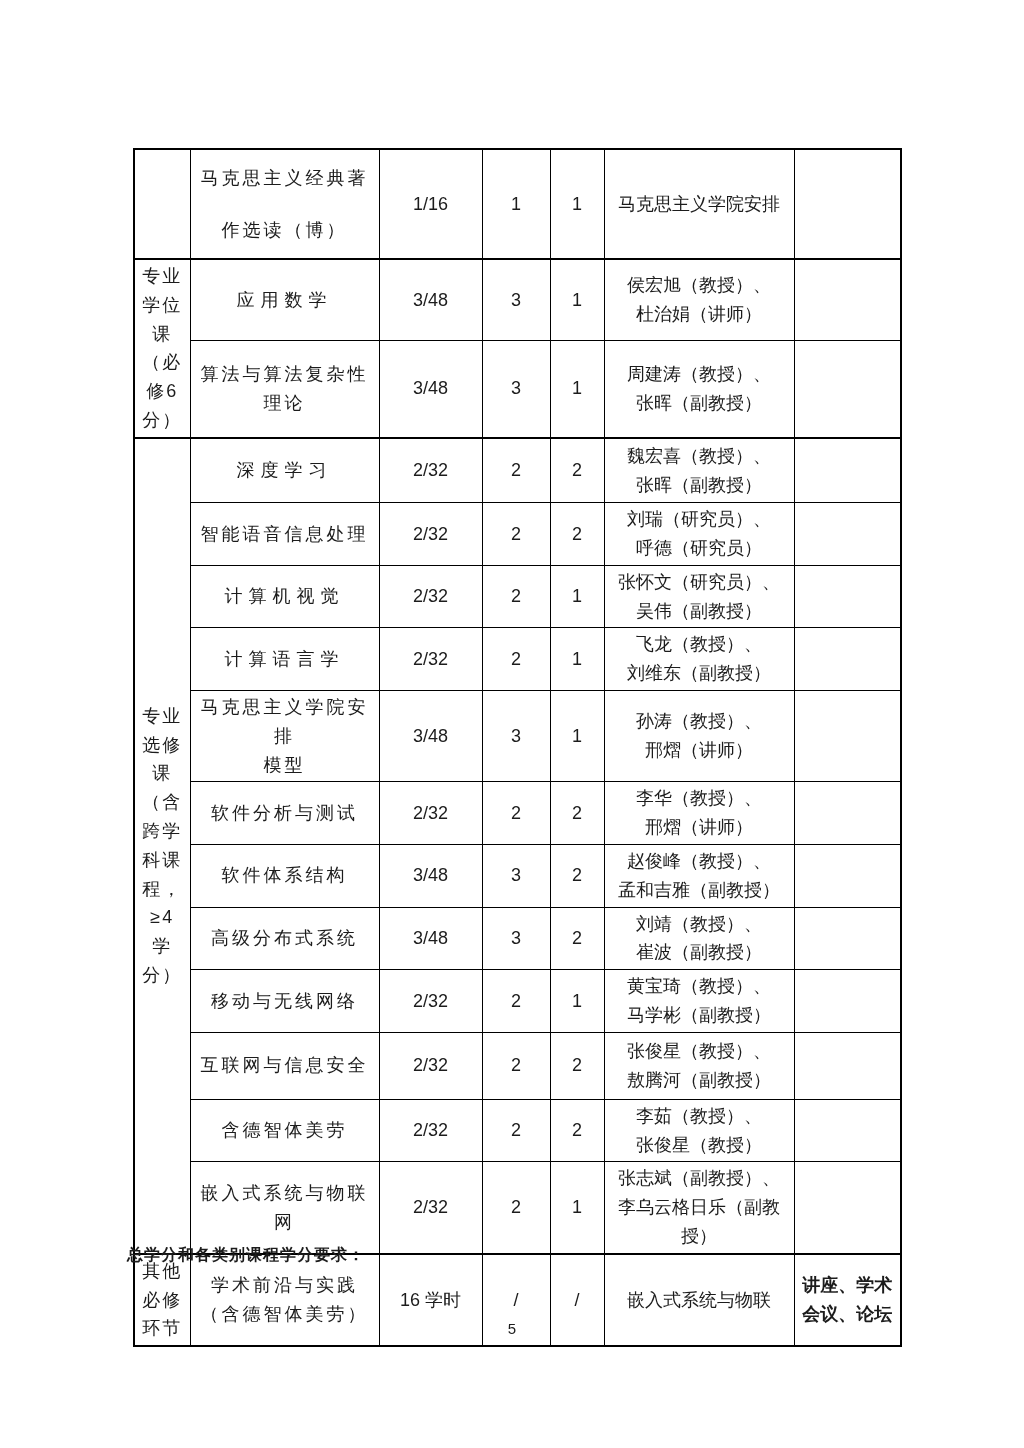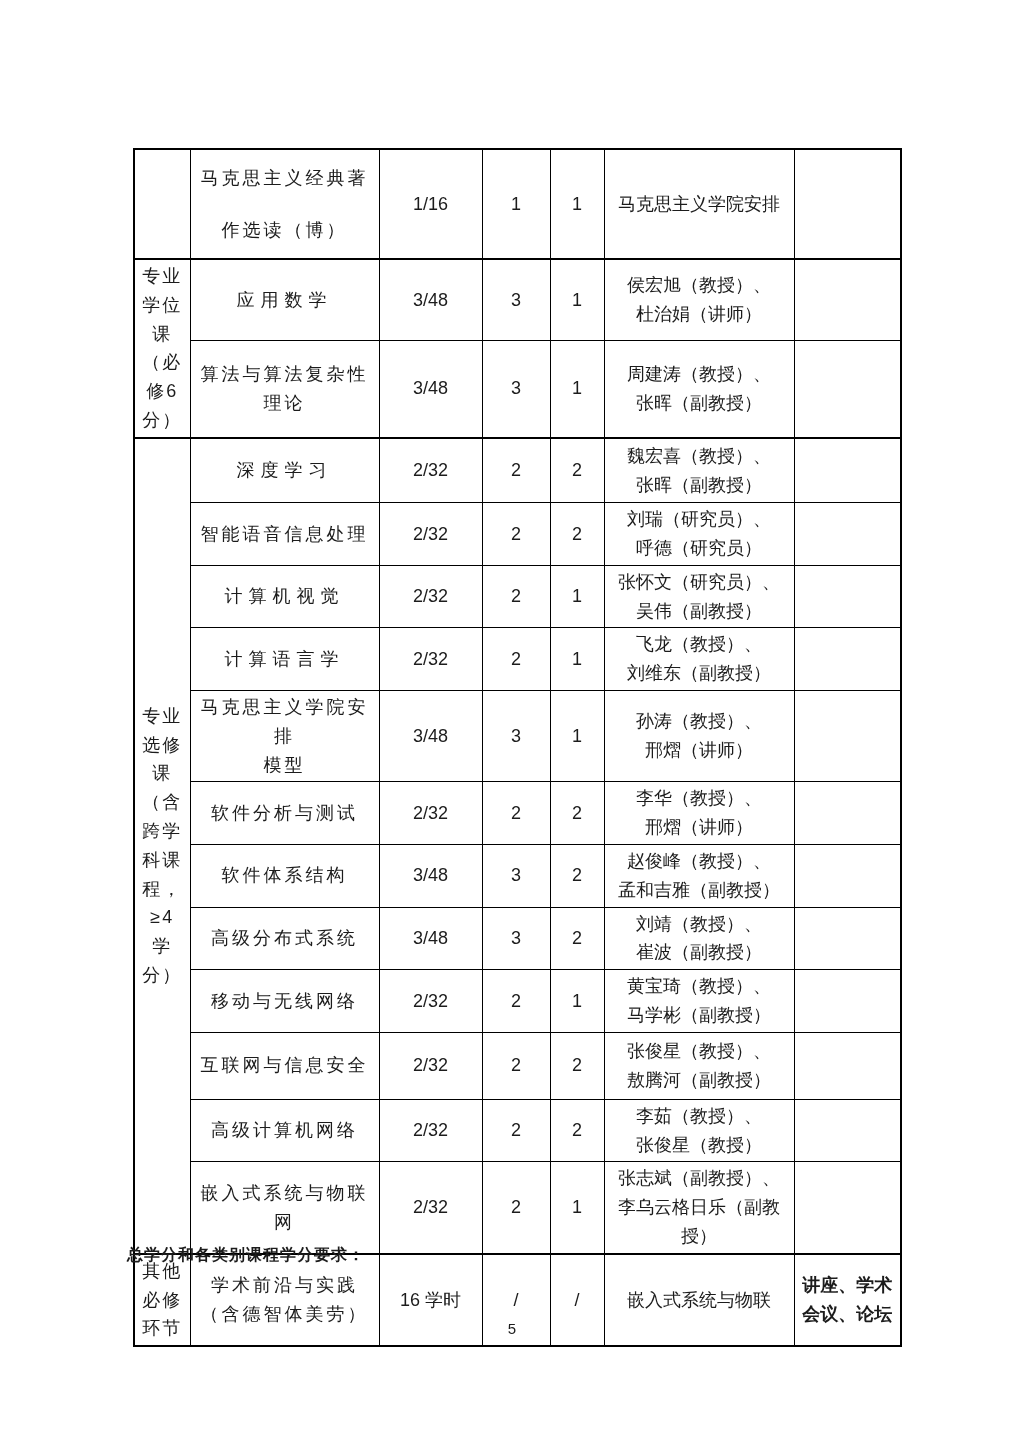--- a/index.html
+++ b/index.html
@@ -219,21 +219,21 @@
       <tr style="height:67px">
         <td class="course">互联网与信息安全</td>
         <td class="num">2/32</td>
         <td class="num">2</td>
         <td class="num">2</td>
         <td class="instr">张俊星（教授）、
 敖腾河（副教授）</td>
         <td class="remark"></td>
       </tr>
       <tr style="height:55px">
-        <td class="course">高级计算机网络</td>
+        <td class="course">含德智体美劳</td>
         <td class="num">2/32</td>
         <td class="num">2</td>
         <td class="num">2</td>
         <td class="instr">李茹（教授）、
 张俊星（教授）</td>
         <td class="remark"></td>
       </tr>
       <tr style="height:80px">
         <td class="course">嵌入式系统与物联
 网</td>

